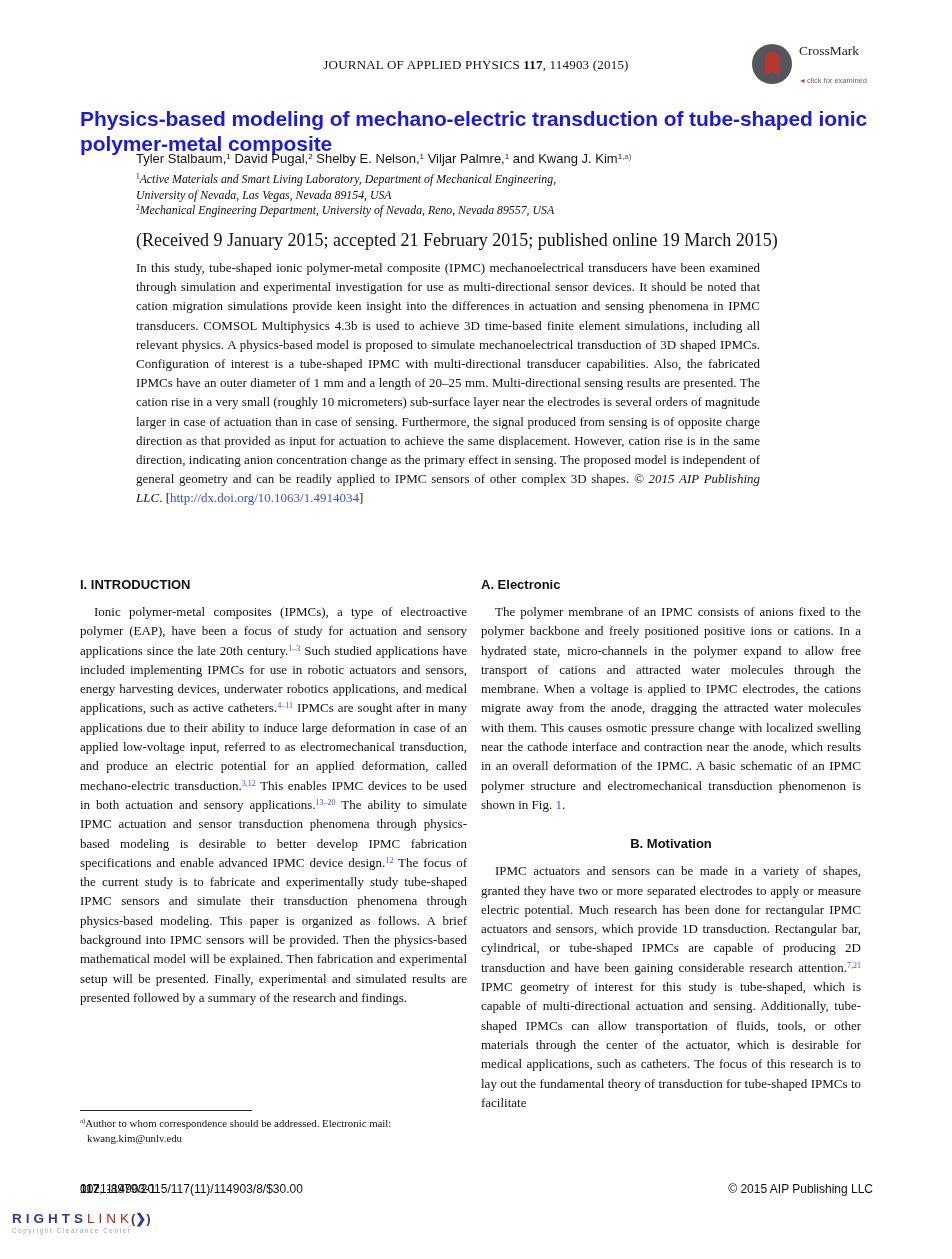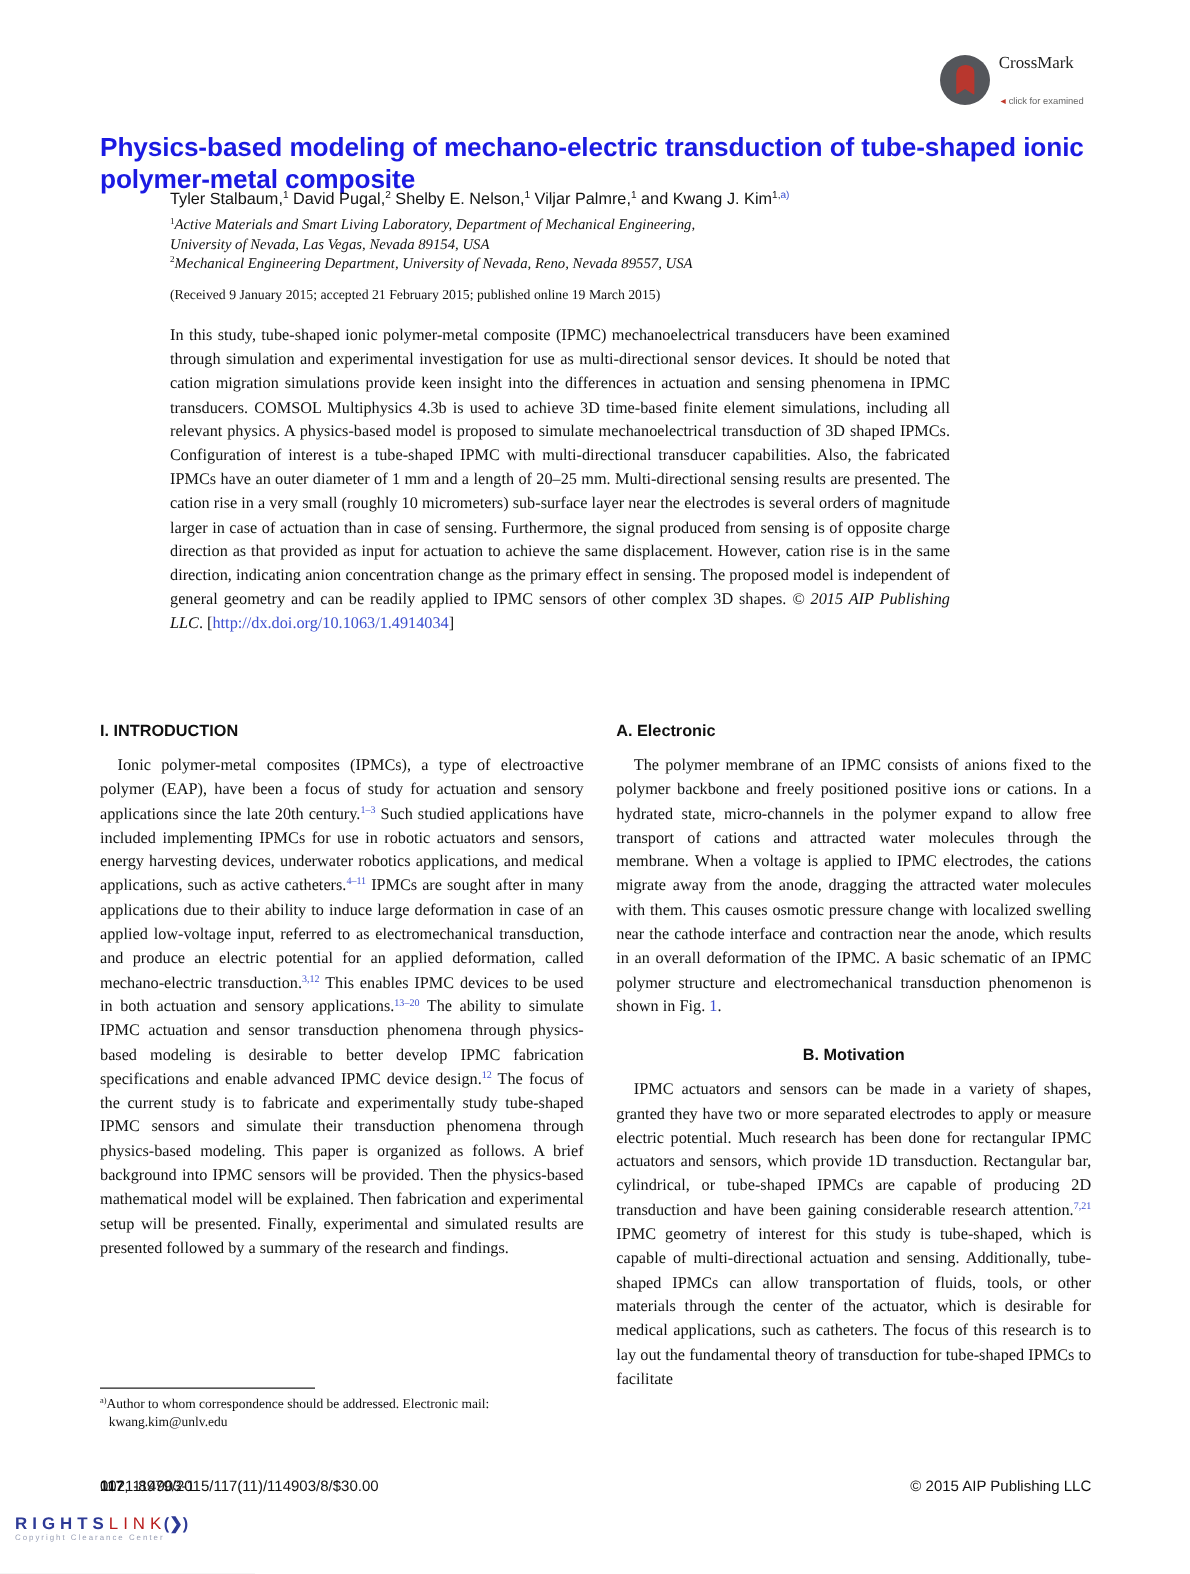--- a/index.html
+++ b/index.html
@@ -50,30 +50,30 @@
   }
   .authors{
     position:absolute;left:136px;top:151px;width:740px;
     font-family:"Liberation Sans",sans-serif;font-size:13px;
   }
   .affiliations{
     position:absolute;left:136px;top:172px;width:740px;
     font-size:11.8px;line-height:15.5px;
   }
   .received{
-    position:absolute;left:136px;top:230px;width:740px;font-size:11px;
+    position:absolute;left:136px;top:230px;width:740px;font-size:18px;
   }
   .abstract{
     position:absolute;left:136px;top:258px;width:624px;
     font-size:13px;line-height:19.2px;text-align:justify;
   }
   
   .columns{
     position:absolute;left:80px;top:577px;width:793px;height:600px;
-    display:flex;gap:26px;
+    display:flex;gap:14px;
   }
   .col-left{width:387px;flex:0 0 auto;}
   .col-right{width:380px;flex:0 0 auto;}
   .sec-heading{
     font-family:"Liberation Sans",sans-serif;font-weight:bold;
     font-size:13px;margin:0 0 10px 0;
   }
   .sec-heading.second{margin-top:22px;text-align:center;}
   .body-para{
     margin:0;font-size:13px;line-height:19.3px;
@@ -109,20 +109,21 @@
   .s-suplink{font-size:.62em;vertical-align:.55em;line-height:0;color:var(--link-blue);}
   .s-link{color:var(--link-blue);}
   .s-i{font-style:italic;}
   .s-b{font-weight:bold;}
 </style>
 </head>
 <body>
 
 <div class="page">
 
+  <div class="journal-line"><span>JOURNAL OF APPLIED PHYSICS </span><span class="s-b">117</span><span>, 114903 (2015)</span></div>
 
   <div class="crossmark">
     <div class="cm-circle">
       <div class="cm-pin"></div>
     </div>
     <div class="cm-text">
       <div class="cm-title">CrossMark</div>
       <div class="cm-sub"><span class="cm-arrow">◄</span><span>click for examined</span></div>
     </div>
   </div>

